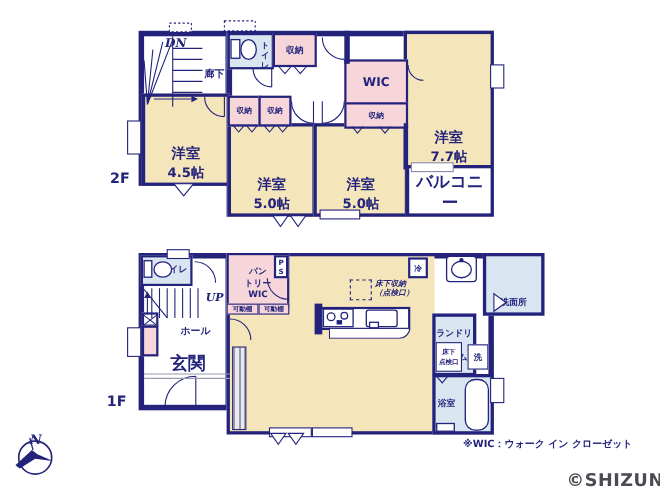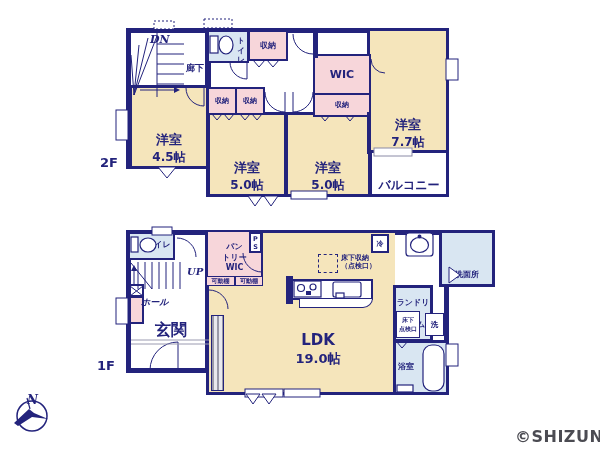--- a/index.html
+++ b/index.html
@@ -45,21 +45,21 @@
   </div>
   <div class="room cream" style="left:285px;top:112px;width:86px;height:85px;">
     <span class="rname">洋室</span>
     <span class="rsize">5.0帖</span>
   </div>
   <div class="room cream" style="left:367px;top:28px;width:82px;height:126px;">
     <span class="rname">洋室</span>
     <span class="rsize">7.7帖</span>
   </div>
   <div class="room white" style="left:369px;top:150px;width:80px;height:47px;">
-    <span class="small" style="font-size:12px;">バルコニー</span>
+    <span class="small" style="font-size:15px;">バルコニー</span>
   </div>
   <div class="sub blue" style="left:207px;top:30px;width:42px;height:33px;"></div>
   <div class="sub pink" style="left:248px;top:30px;width:40px;height:31px;">
     <span class="small">収納</span>
   </div>
   <div class="sub pink" style="left:313px;top:54px;width:58px;height:41px;">
     <span style="font-size:11px;font-weight:bold;">WIC</span>
   </div>
   <div class="sub pink" style="left:313px;top:93px;width:58px;height:24px;">
     <span class="tiny">収納</span>
@@ -117,38 +117,35 @@
     <span style="font-size:6px;font-weight:bold;">点検口</span>
   </div>
   <div class="sub white" style="left:425px;top:313px;width:19px;height:23px;border-width:1.5px;">
     <span style="font-size:7.5px;font-weight:bold;">洗</span>
   </div>
 
   <div class="sub white" style="left:371px;top:234px;width:18px;height:19px;">
     <span style="font-size:7px;font-weight:bold;">冷</span>
   </div>
   <div class="abs" style="left:318px;top:254px;width:20px;height:19px;border:1.5px dashed var(--navy);"></div>
-  <div class="lbl" style="left:341px;top:254px;font-size:7px;">
+  <div class="lbl" style="left:341px;top:254px;font-size:7px;font-style:italic;">
     <span>床下収納</span><br>
     <span>（点検口）</span>
   </div>
   <div class="abs white" style="left:291px;top:279px;width:82px;height:21px;border:2px solid var(--navy);"></div>
   <div class="abs white" style="left:299px;top:298px;width:74px;height:10px;border:1.5px solid var(--navy);border-radius:0 0 10px 0;"></div>
 
   <div class="abs hatch" style="left:211px;top:315px;width:13px;height:76px;border:1px solid var(--navy);"></div>
 
   <div class="lbl" style="left:187px;top:266px;font-size:10px;font-style:italic;font-family:'DejaVu Serif','Liberation Serif',serif;">UP</div>
-  <div class="lbl" style="left:141px;top:297px;font-size:9px;font-style:italic;">ホール</div>
+  <div class="lbl" style="left:164px;top:297px;font-size:9px;">ホール</div>
   <div class="lbl" style="left:155px;top:321px;font-size:16px;">玄関</div>
-  <div class="lbl" style="left:283px;top:331px;text-align:center;width:70px;">
-    <span style="font-size:15px;">LDK</span><br>
-    <span style="font-size:13px;">19.0帖</span>
-  </div>
   <div class="lbl" style="left:97px;top:359px;font-size:13px;">1F</div>
 
+  <div class="lbl" style="left:421px;top:399px;font-size:9px;">※WIC：ウォーク イン クローゼット</div>
   <div class="lbl" style="left:515px;top:428px;font-size:16px;color:#4b4b52;letter-spacing:0.5px;">©SHIZUNAV</div>
   <div class="lbl" style="left:27px;top:394px;font-size:12px;font-style:italic;font-family:'DejaVu Serif','Liberation Serif',serif;">N</div>
 
   <svg width="600" height="450" viewBox="0 0 600 450">
 
     <g stroke="#23237c" stroke-width="1" fill="#ffffff">
       <rect x="154" y="21" width="20" height="8" stroke-dasharray="2 2"></rect>
       <rect x="204" y="19" width="28" height="9" stroke-dasharray="2 2"></rect>
       <rect x="116" y="110" width="12" height="30"></rect>
       <rect x="446" y="59" width="12" height="21"></rect>

